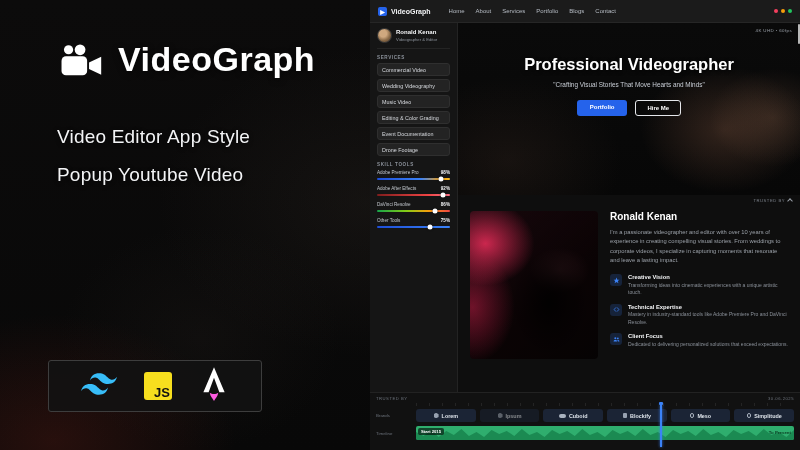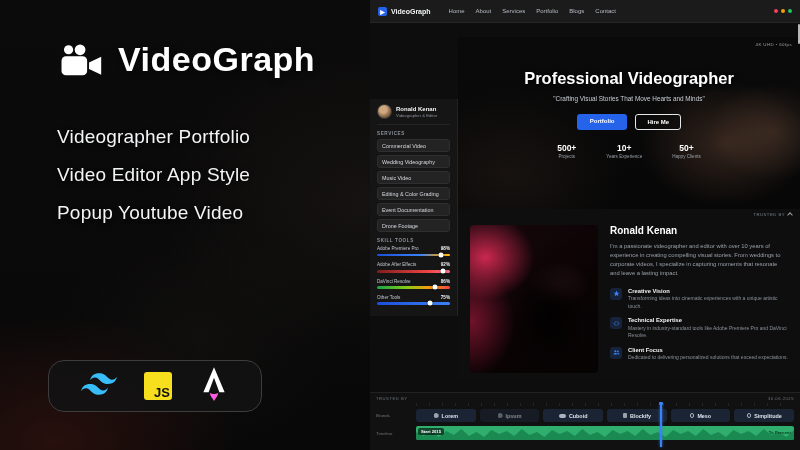--- a/index.html
+++ b/index.html
@@ -12,38 +12,38 @@
   
   .left{position:absolute;left:0;top:0;width:370px;height:450px;}
   .logo-row{position:absolute;left:60px;top:40px;display:flex;align-items:center;gap:14px;}
   .logo-row svg{display:block;}
   .logo-text{color:#fff;font-size:34px;font-weight:700;letter-spacing:.5px;
     text-shadow:0 2px 6px rgba(0,0,0,.6);}
   .features{position:absolute;left:57px;top:126px;display:flex;flex-direction:column;gap:16px;}
   .feature{color:#f3f4f6;font-size:19px;font-weight:400;letter-spacing:.2px;
     text-shadow:0 1px 4px rgba(0,0,0,.7);}
   .tech-pill{position:absolute;left:48px;top:360px;width:214px;height:52px;
-    background:rgba(18,18,18,.88);border:1.5px solid #3d3d3d;border-radius:16px;
+    background:rgba(18,18,18,.88);border:1.5px solid #3d3d3d;border-radius:3px;
     display:flex;align-items:center;justify-content:space-around;padding:0 18px;box-sizing:border-box;}
   .js-box{width:28px;height:28px;background:#f7df1e;border-radius:3px;position:relative;}
   .js-box span{position:absolute;right:2px;bottom:0px;color:#111;font-weight:700;font-size:13px;}
   
   .site{position:absolute;left:370px;top:0;width:430px;height:450px;background:#0d0d0d;
     display:flex;flex-direction:column;}
   .navbar{height:22px;background:#1b1b1b;border-bottom:1px solid #262626;display:flex;
     align-items:center;padding:0 8px;gap:10px;flex:0 0 auto;}
   .nav-brand{display:flex;align-items:center;gap:4px;}
   .nav-logo{width:9px;height:9px;background:#2563eb;border-radius:2px;display:flex;
     align-items:center;justify-content:center;color:#fff;font-size:6px;font-weight:700;}
   .nav-brand-name{color:#f3f4f6;font-size:7px;font-weight:700;}
   .nav-links{display:flex;gap:11px;margin-left:8px;}
   .nav-link{color:#b6bcc4;font-size:6px;}
   .win-dots{margin-left:auto;display:flex;gap:3px;}
   .win-dot{width:4px;height:4px;border-radius:50%;}
-  .site-body{display:flex;flex:1 1 auto;min-height:0;align-items:center;}
+  .site-body{display:flex;flex:1 1 auto;min-height:0;}
   
   .sidebar{width:88px;flex:0 0 auto;background:#151515;border-right:1px solid #232323;
     padding:5px 7px;box-sizing:border-box;}
   .profile{display:flex;align-items:center;gap:4px;padding-bottom:5px;border-bottom:1px solid #242424;}
   .avatar{width:13px;height:13px;border-radius:50%;flex:0 0 auto;
     background:radial-gradient(circle at 40% 35%, #cfa87f 0 30%, #8a6a48 60%, #4a3категория524 100%);
     background:radial-gradient(circle at 40% 35%, #cfa87f 0 30%, #8a6a48 60%, #4a3524 100%);
     border:1px solid #3a3a3a;}
   .profile-name{color:#f3f4f6;font-size:6px;font-weight:700;line-height:1.2;}
   .profile-role{color:#8b919a;font-size:4.2px;line-height:1.2;}
@@ -142,21 +142,20 @@
           <circle cx="6.5" cy="4.5" r="3.6"></circle>
             <circle cx="15.5" cy="4.5" r="4.2"></circle>
           <rect x="1" y="9.5" width="20" height="15" rx="3.5"></rect>
           <path d="M22.5 14.5 L32 10 L32 24 L22.5 19.5 Z"></path>
         </svg>
       </span>
       <span class="logo-text">VideoGraph</span>
     </div>
 
     <div class="features">
-      <div class="feature">Videographer Portfolio</div>
       <div class="feature">Video Editor App Style</div>
       <div class="feature">Popup Youtube Video</div>
     </div>
 
     <div class="tech-pill">
       <span>
         <svg width="36" height="24" viewBox="0 0 24 16" fill="#38bdf8">
           <path d="M12 .8C8.8.8 6.8 2.4 6 5.6c1.2-1.6 2.6-2.2 4.2-1.8.91.23 1.56.89 2.29 1.62C13.67 6.62 15.03 8 18 8c3.2 0 5.2-1.6 6-4.8-1.2 1.6-2.6 2.2-4.2 1.8-.91-.23-1.56-.89-2.29-1.62C16.34 2.18 14.97.8 12 .8zM6 8c-3.2 0-5.2 1.6-6 4.8 1.2-1.6 2.6-2.2 4.2-1.8.91.23 1.56.89 2.29 1.62C7.67 13.82 9.03 15.2 12 15.2c3.2 0 5.2-1.6 6-4.8-1.2 1.6-2.6 2.2-4.2 1.8-.91-.23-1.56-.89-2.29-1.62C10.34 9.38 8.97 8 6 8z"></path>
         </svg>
       </span>
@@ -254,34 +253,20 @@
 
       <div class="main">
         <section class="hero">
           <span class="hero-meta">4K UHD • 60fps</span>
           <div class="hero-title">Professional Videographer</div>
           <div class="hero-sub">"Crafting Visual Stories That Move Hearts and Minds"</div>
           <div class="hero-btns">
             <span class="btn-primary">Portfolio</span>
             <span class="btn-ghost">Hire Me</span>
           </div>
-          <div class="hero-stats">
-            <span>
-                <div class="stat-val">500+</div>
-                <div class="stat-label">Projects</div>
-              </span>
-            <span>
-                <div class="stat-val">10+</div>
-                <div class="stat-label">Years Experience</div>
-              </span>
-            <span>
-                <div class="stat-val">50+</div>
-                <div class="stat-label">Happy Clients</div>
-              </span>
-          </div>
         </section>
 
         <section class="about">
           <span class="trusted-tag">
             <span>TRUSTED BY</span>
             <span class="chev-up"></span>
           </span>
           <div class="about-photo"></div>
           <div class="about-right">
             <div class="about-name">Ronald Kenan</div>

